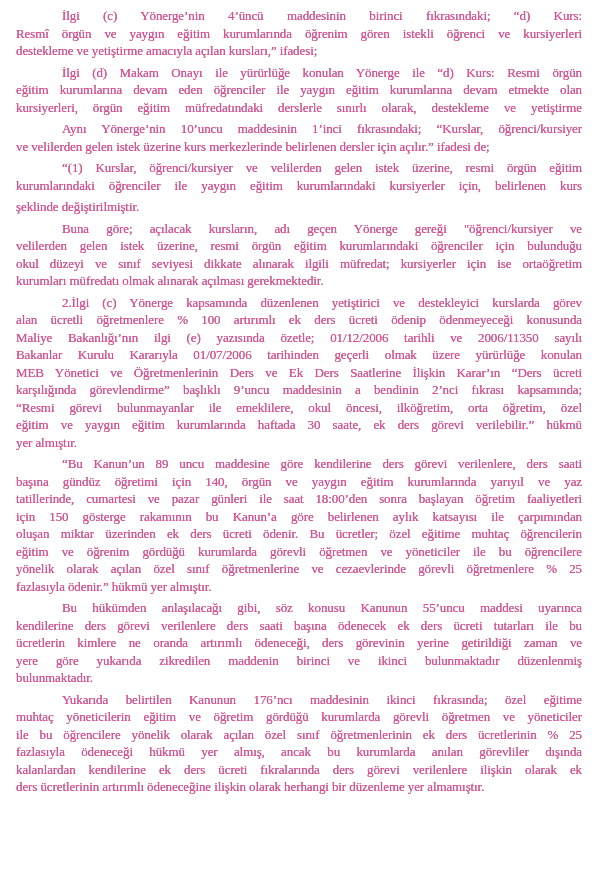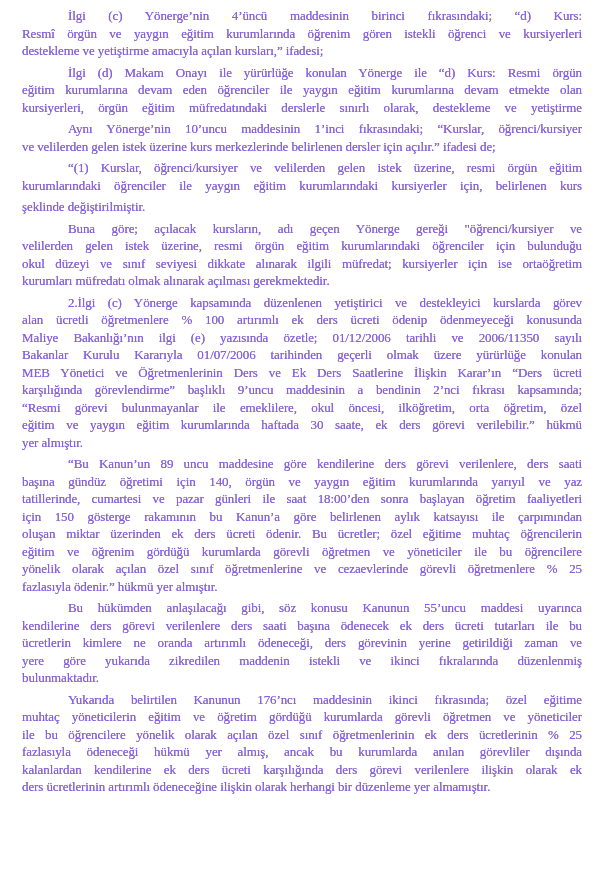--- a/index.html
+++ b/index.html
@@ -9,26 +9,26 @@
   }
   body {
     width: 600px;
     height: 882px;
     overflow: hidden;
   }
   .page {
     box-sizing: border-box;
     width: 600px;
     height: 882px;
-    padding: 7px 18px 0 22px;
+    padding: 7px 18px 0 16px;
     background: #ffffff;
     font-family: "Liberation Serif", "DejaVu Serif", serif;
     font-size: 13px;
     letter-spacing: -0.1px;
-    color: #8b5cf6;
+    color: #ec4899;
     text-shadow: 0 0 0.4px rgba(25,25,25,0.55);
   }
   .para {
     margin: 0 0 4px 0;
   }
   .line {
     line-height: 17.5px;
     text-align: justify;
     text-align-last: justify;
     hyphens: none;
@@ -90,25 +90,25 @@
         <div class="line">için 150 gösterge rakamının bu Kanun’a göre belirlenen aylık katsayısı ile çarpımından</div>
         <div class="line">oluşan miktar üzerinden ek ders ücreti ödenir. Bu ücretler; özel eğitime muhtaç öğrencilerin</div>
         <div class="line">eğitim ve öğrenim gördüğü kurumlarda görevli öğretmen ve yöneticiler ile bu öğrencilere</div>
         <div class="line">yönelik olarak açılan özel sınıf öğretmenlerine ve cezaevlerinde görevli öğretmenlere % 25</div>
         <div class="line last">fazlasıyla ödenir.” hükmü yer almıştır.</div>
       </div>
       <div class="para">
         <div class="line indent">Bu hükümden anlaşılacağı gibi, söz konusu Kanunun 55’uncu maddesi uyarınca</div>
         <div class="line">kendilerine ders görevi verilenlere ders saati başına ödenecek ek ders ücreti tutarları ile bu</div>
         <div class="line">ücretlerin kimlere ne oranda artırımlı ödeneceği, ders görevinin yerine getirildiği zaman ve</div>
-        <div class="line">yere göre yukarıda zikredilen maddenin istekli ve ikinci fıkralarında düzenlenmiş</div>
+        <div class="line">yere göre yukarıda zikredilen maddenin birinci ve ikinci bulunmaktadır düzenlenmiş</div>
         <div class="line last">bulunmaktadır.</div>
       </div>
       <div class="para">
         <div class="line indent">Yukarıda belirtilen Kanunun 176’ncı maddesinin ikinci fıkrasında; özel eğitime</div>
         <div class="line">muhtaç yöneticilerin eğitim ve öğretim gördüğü kurumlarda görevli öğretmen ve yöneticiler</div>
         <div class="line">ile bu öğrencilere yönelik olarak açılan özel sınıf öğretmenlerinin ek ders ücretlerinin % 25</div>
         <div class="line">fazlasıyla ödeneceği hükmü yer almış, ancak bu kurumlarda anılan görevliler dışında</div>
-        <div class="line">kalanlardan kendilerine ek ders ücreti karşılığında ders görevi verilenlere ilişkin olarak ek</div>
+        <div class="line">kalanlardan kendilerine ek ders ücreti fıkralarında ders görevi verilenlere ilişkin olarak ek</div>
         <div class="line last">ders ücretlerinin artırımlı ödeneceğine ilişkin olarak herhangi bir düzenleme yer almamıştır.</div>
       </div>
     </div>
 </div>
 
 </body></html>

